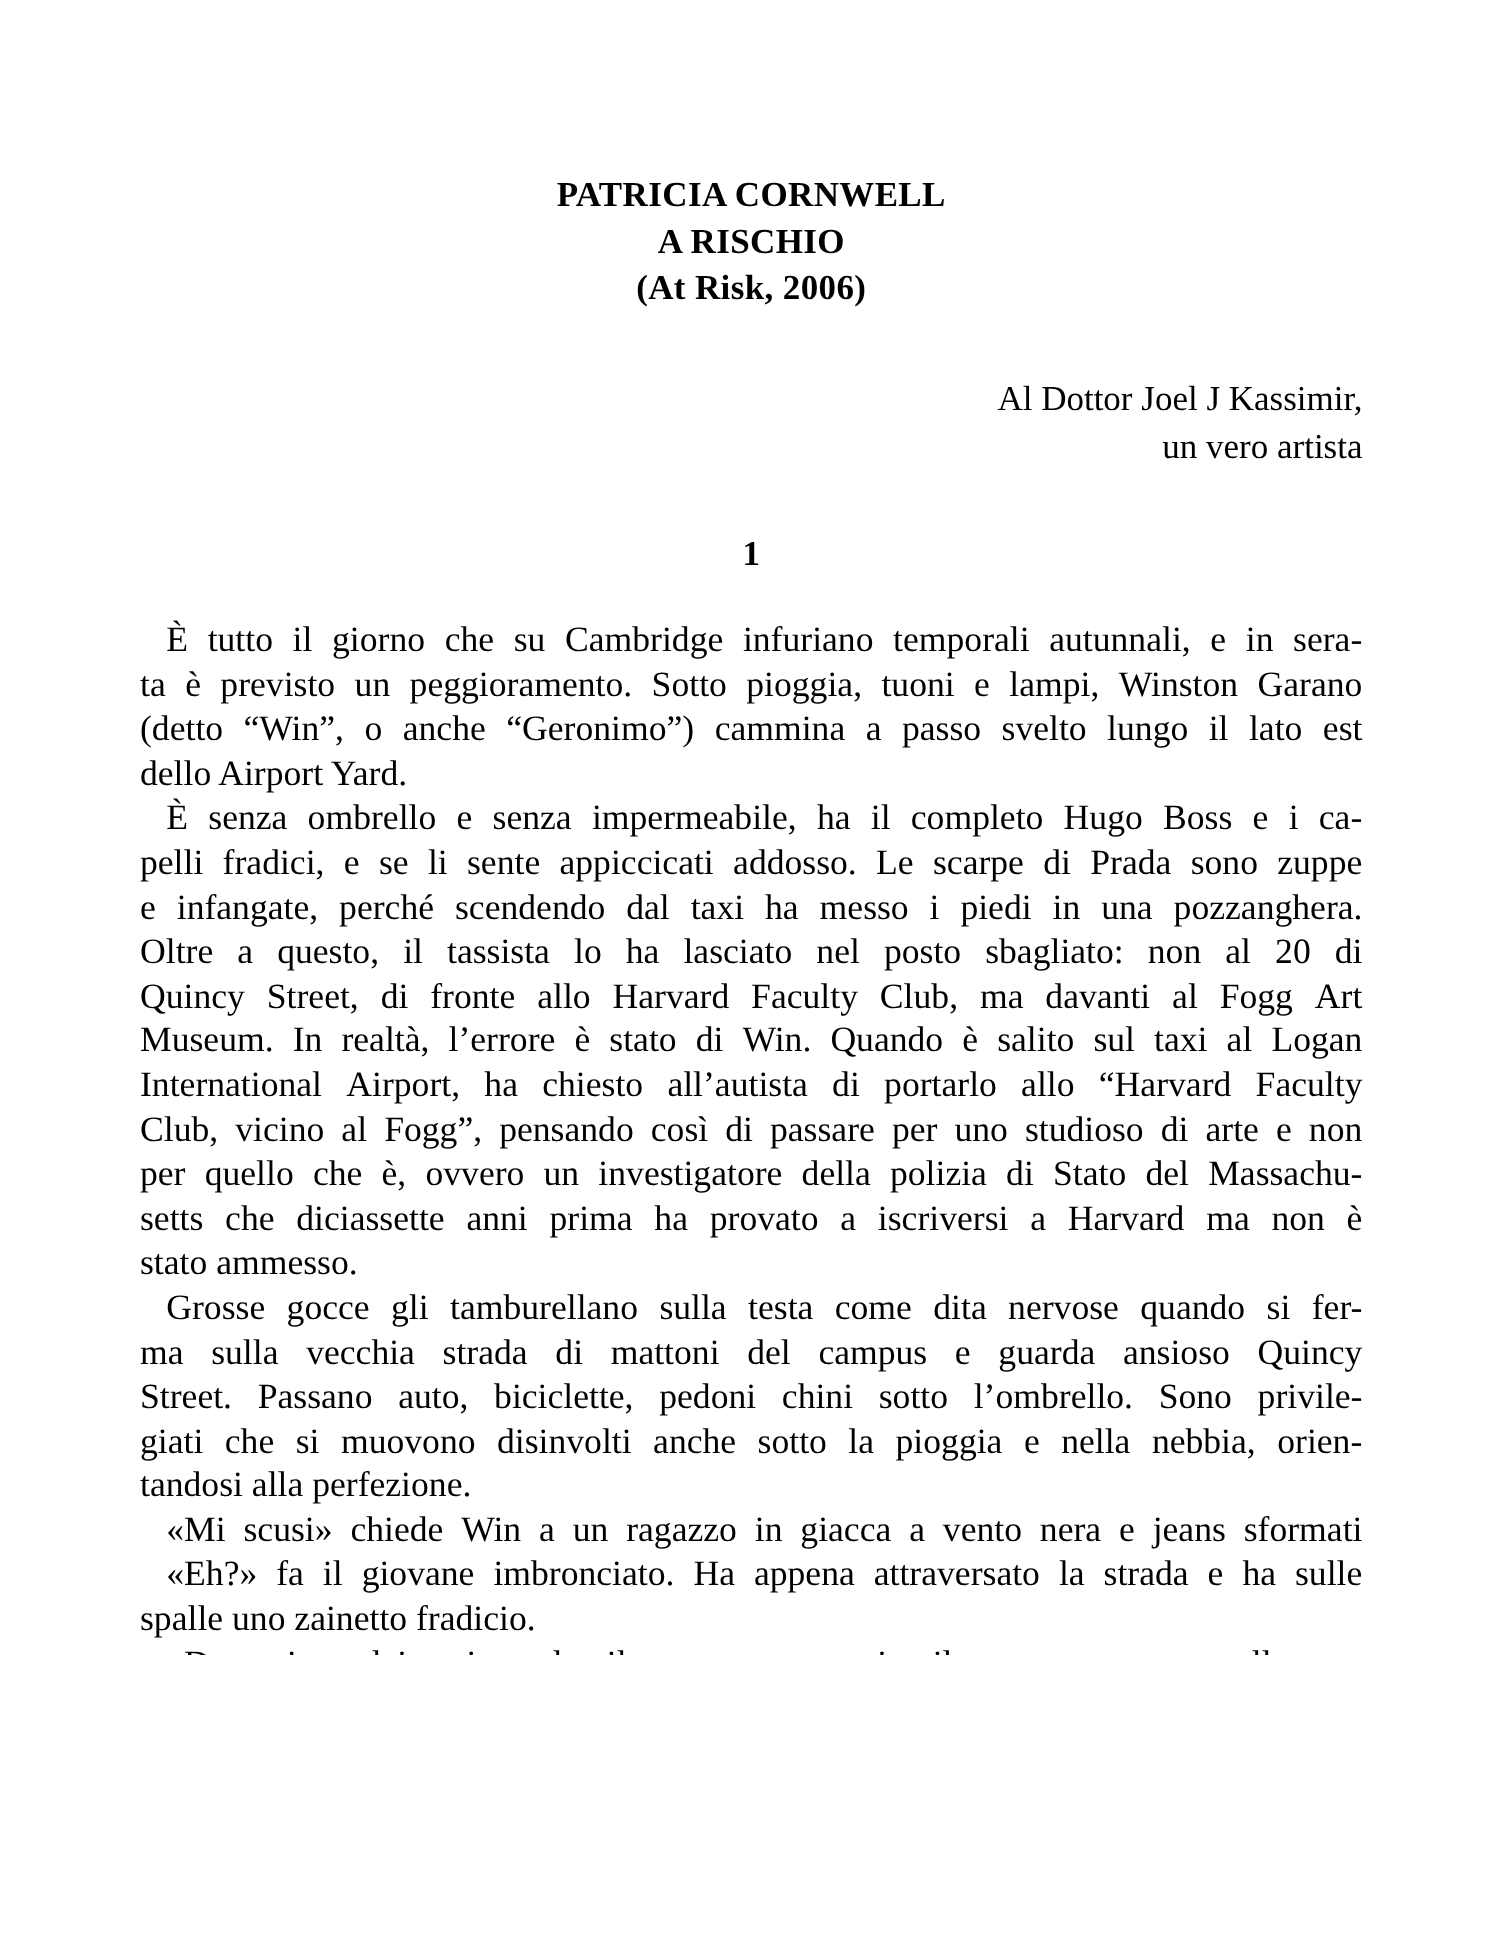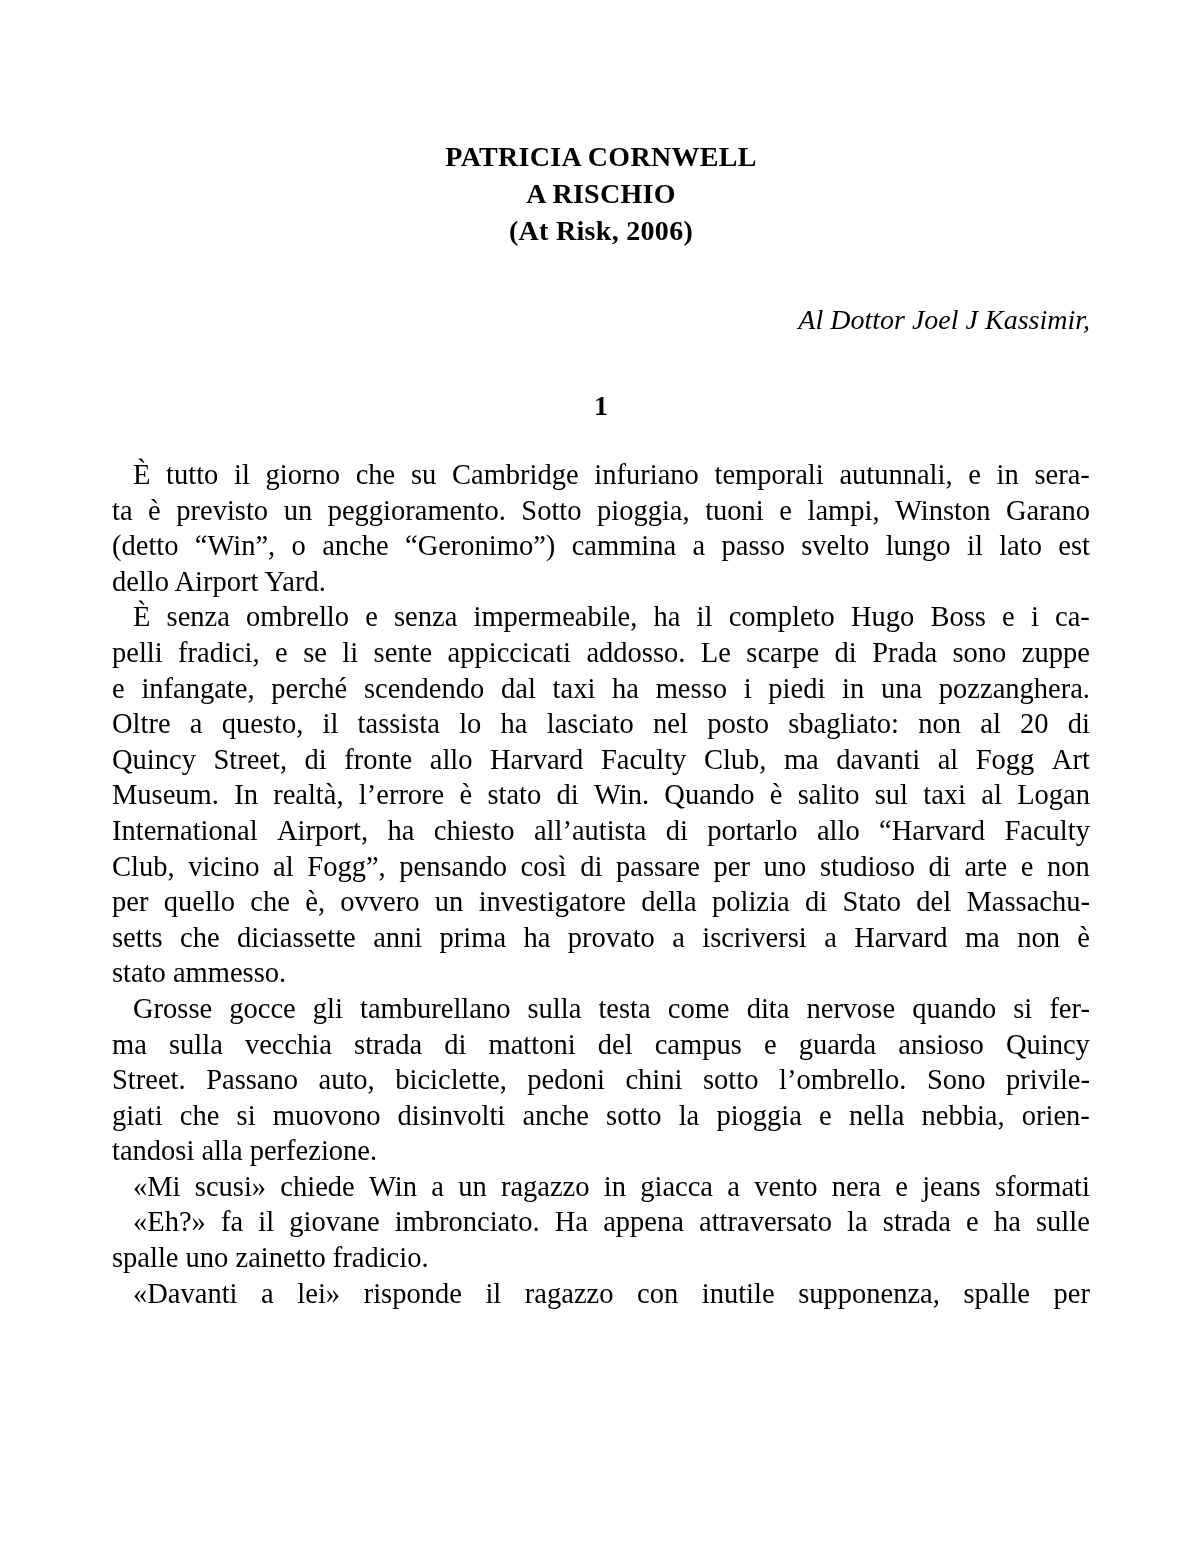--- a/index.html
+++ b/index.html
@@ -37,21 +37,20 @@
     font-size: 28px;
     line-height: 37px;
     letter-spacing: 0.3px;
   }
   .titleblock .line { white-space: nowrap; }
 
   
   .dedication {
     margin-top: 52px;
     text-align: right;
-    font-style: italic;
     font-size: 28px;
     line-height: 38px;
   }
   .dedication .line { white-space: nowrap; }
 
   
   .chapter-number {
     margin-top: 50px;
     text-align: center;
     font-weight: bold;
@@ -95,20 +94,21 @@
   <div class="content">
 
     <div class="titleblock">
       <div class="line">PATRICIA CORNWELL</div>
       <div class="line">A RISCHIO</div>
       <div class="line">(At Risk, 2006)</div>
     </div>
 
     <div class="dedication">
       <div class="line">Al Dottor Joel J Kassimir,</div>
+      <div class="line">un vero artista</div>
     </div>
 
     <div class="chapter-number">1</div>
 
     <div class="body-text">
       <div class="para">
           <div class="ln just indent">
             <span>È</span>
             <span>tutto</span>
             <span>il</span>

